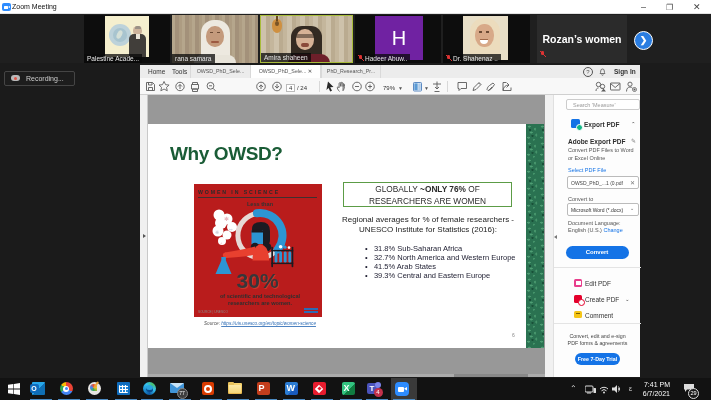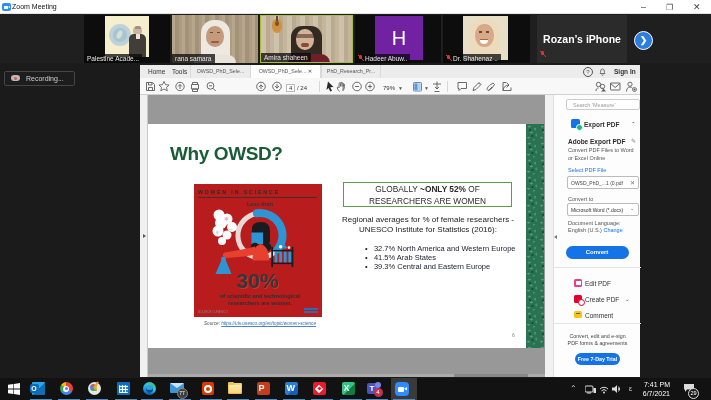--- a/index.html
+++ b/index.html
@@ -113,21 +113,21 @@
       <div class="abs" style="left:7px;top:2px;width:30px;height:42px;border-radius:14px 14px 4px 4px;background:#ecdcbd;"></div>
       <div class="abs" style="left:12px;top:8px;width:19px;height:23px;border-radius:48%;background:#d8a988;"></div>
       <div class="abs" style="left:16px;top:15px;width:3px;height:1.5px;background:#6b4a34;"></div>
       <div class="abs" style="left:23px;top:15px;width:3px;height:1.5px;background:#6b4a34;"></div>
       <div class="abs" style="left:17px;top:23px;width:8px;height:3.5px;background:#fff;border-radius:0 0 4px 4px;border-top:1px solid #a06a4a;"></div>
     </div>
     <div class="vlabel"><span class="mic"></span>Dr. Shahenaz ..</div>
   </div>
 
   <div class="tile" style="left:537px;width:90px;background:#2b2b2b;">
-    <div class="abs" style="left:0;top:0;width:90px;height:48px;color:#fff;font-size:10.5px;font-weight:bold;text-align:center;line-height:48px;">Rozan’s iPhone</div>
+    <div class="abs" style="left:0;top:0;width:90px;height:48px;color:#fff;font-size:10.5px;font-weight:bold;text-align:center;line-height:48px;">Rozan’s women</div>
     <div class="abs" style="left:3px;bottom:2px;"><span class="mic"></span></div>
   </div>
 
   <div class="abs" style="left:634px;top:17px;width:17px;height:17px;border-radius:50%;background:#2a7de1;border:1.5px solid #fff;box-sizing:content-box;"></div>
   <div class="abs" style="left:634px;top:17px;width:19px;height:19px;color:#fff;font-size:9px;font-weight:bold;text-align:center;line-height:18px;">❯</div>
 </div>
 
 <div id="titlebar" class="abs"></div>
 <div id="zicon" class="abs"></div>
 <div id="ztitle" class="abs">Zoom Meeting</div>
@@ -287,23 +287,24 @@
           <text x="63.6" y="104.2" font-family="Liberation Sans" font-size="21" font-weight="bold" text-anchor="middle" fill="#36363a">30%</text>
           <text x="66" y="113.5" font-family="Liberation Sans" font-size="5.6" font-weight="bold" text-anchor="middle" fill="#2f2f2f">of scientific and technological</text>
           <text x="66" y="121" font-family="Liberation Sans" font-size="5.6" font-weight="bold" text-anchor="middle" fill="#2f2f2f">researchers are women.</text>
           <text x="4" y="129" font-family="Liberation Sans" font-size="3.2" fill="#8a8a8a">SOURCE | UNESCO</text>
           <rect x="110" y="124" width="14" height="2" fill="#2d6cb5"></rect>
           <rect x="110" y="127" width="14" height="2" fill="#2d6cb5"></rect>
         </svg>
       </div>
       <div class="abs" style="left:56px;top:196.5px;font-size:5.5px;font-style:italic;color:#555;transform:scale(0.84);transform-origin:0 0;">Source: <span style="color:#2d6cb5;text-decoration:underline;">https://uis.unesco.org/en/topic/women-science</span></div>
 
-      <div class="abs" style="left:195px;top:58px;width:169px;height:25px;border:1.3px solid #5c9c46;background:#fff;color:#2b2b2b;font-size:8.3px;line-height:11.5px;text-align:center;box-sizing:border-box;padding-top:1px;">GLOBALLY <b>~ONLY 52%</b> OF<br>RESEARCHERS ARE WOMEN</div>
+      <div class="abs" style="left:195px;top:58px;width:169px;height:25px;border:1.3px solid #5c9c46;background:#fff;color:#2b2b2b;font-size:8.3px;line-height:11.5px;text-align:center;box-sizing:border-box;padding-top:1px;">GLOBALLY <b>~ONLY 76%</b> OF<br>RESEARCHERS ARE WOMEN</div>
       <div class="abs" style="left:180px;top:91px;width:200px;font-size:8px;line-height:10px;color:#222;text-align:center;">Regional averages for % of female researchers -<br>UNESCO Institute for Statistics (2016):</div>
       <div class="abs" style="left:217px;top:119.5px;font-size:7.5px;line-height:9.2px;color:#1d1d30;">
+        <div>•&nbsp;&nbsp;&nbsp;31.8% Sub-Saharan Africa</div>
         <div>•&nbsp;&nbsp;&nbsp;32.7% North America and Western Europe</div>
         <div>•&nbsp;&nbsp;&nbsp;41.5% Arab States</div>
         <div>•&nbsp;&nbsp;&nbsp;39.3% Central and Eastern Europe</div>
       </div>
       <div class="abs" style="left:364px;top:208px;font-size:5px;color:#888;">6</div>
       <div id="greenband" class="abs"></div>
     </div>
     <div id="vsb" class="abs"></div>
     <div id="hsb" class="abs">
         <div class="thumb abs"></div>

